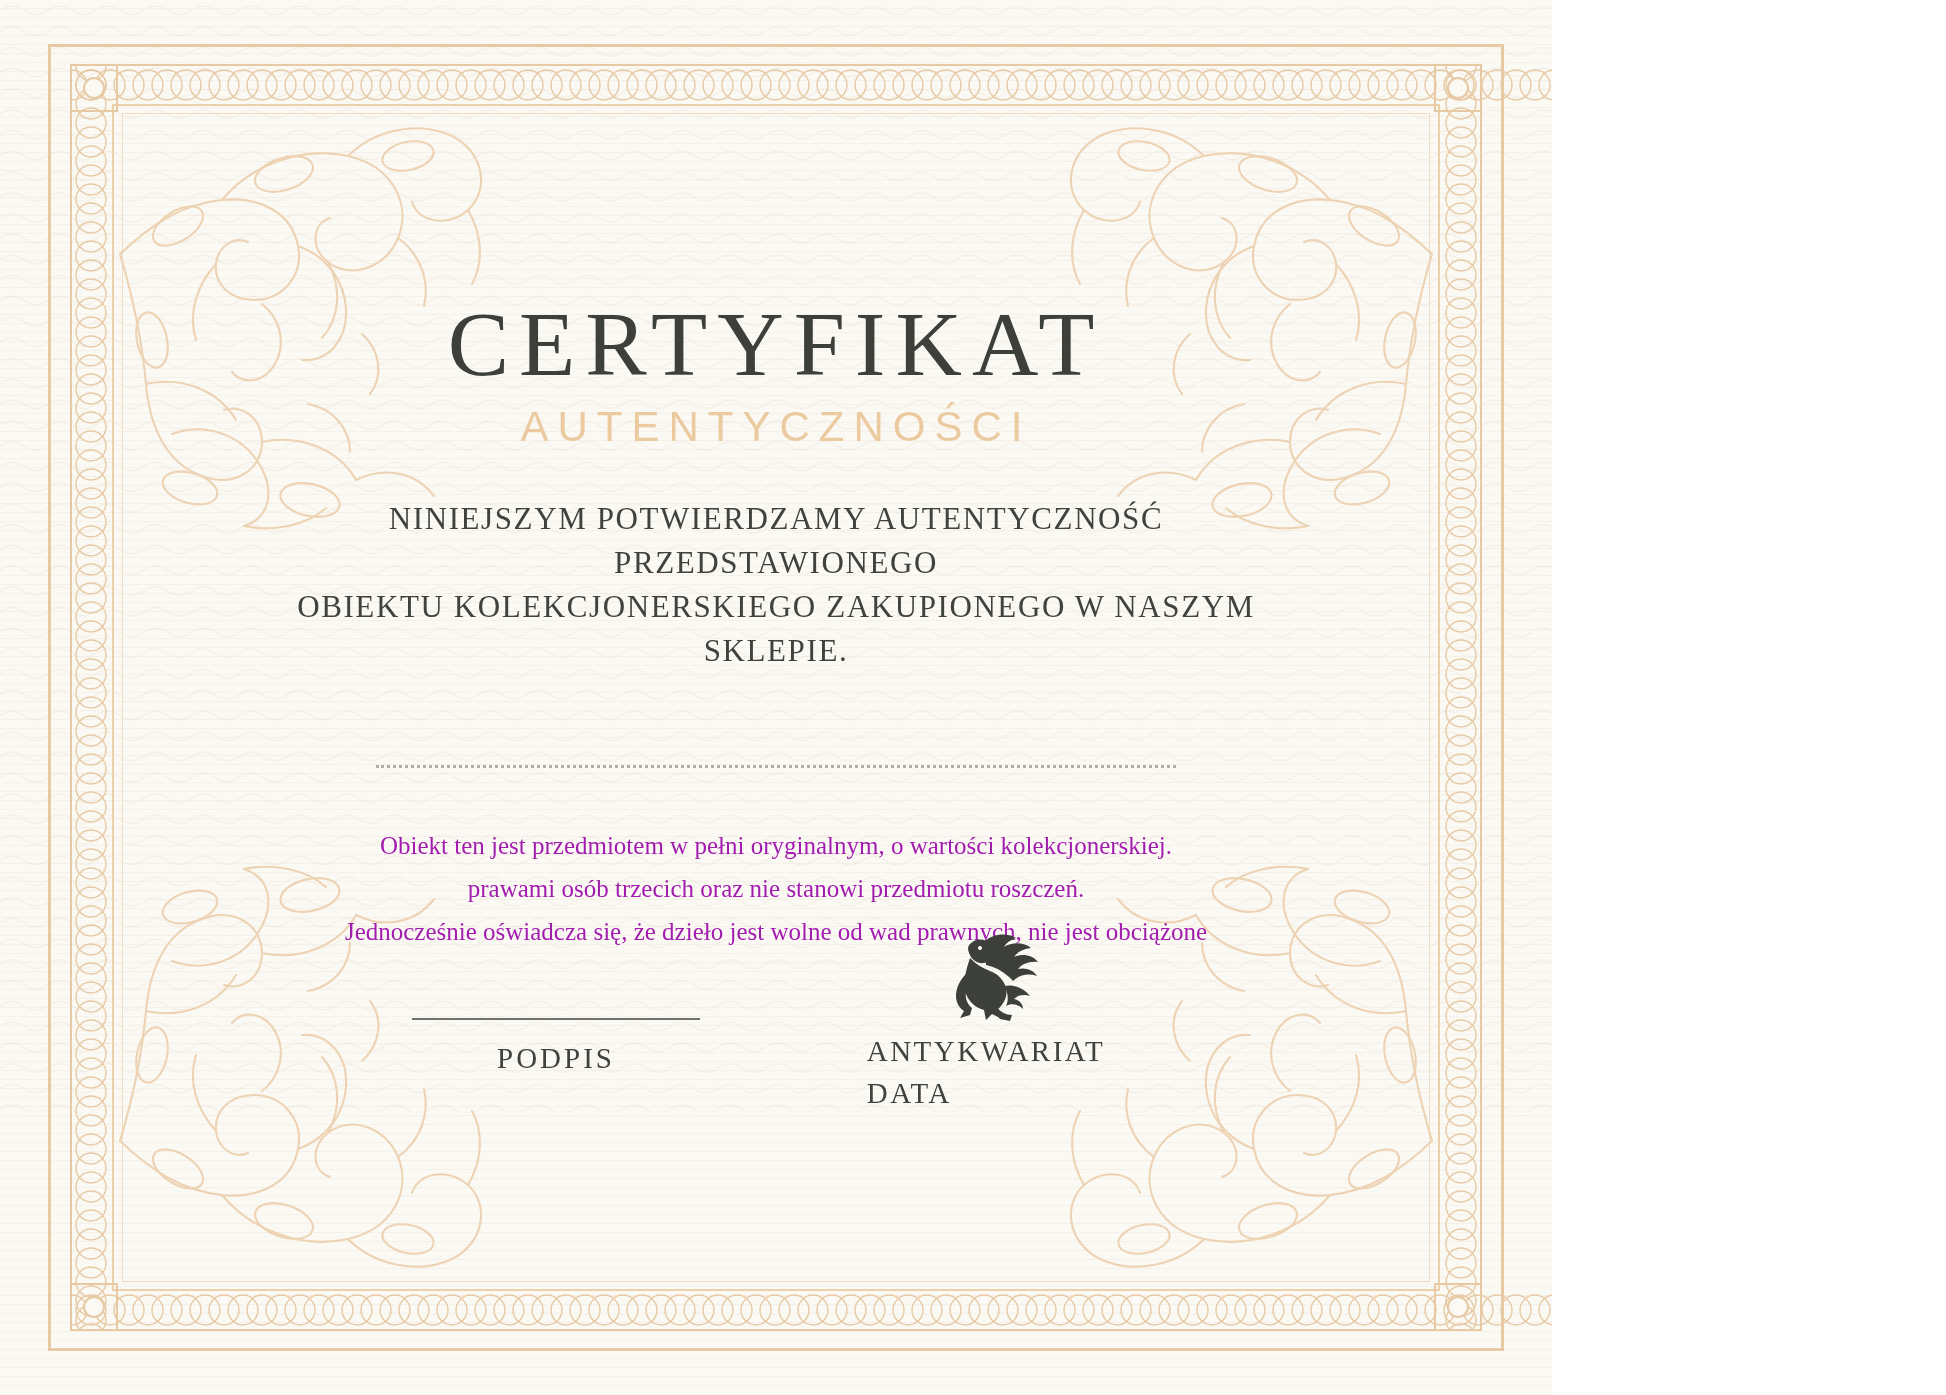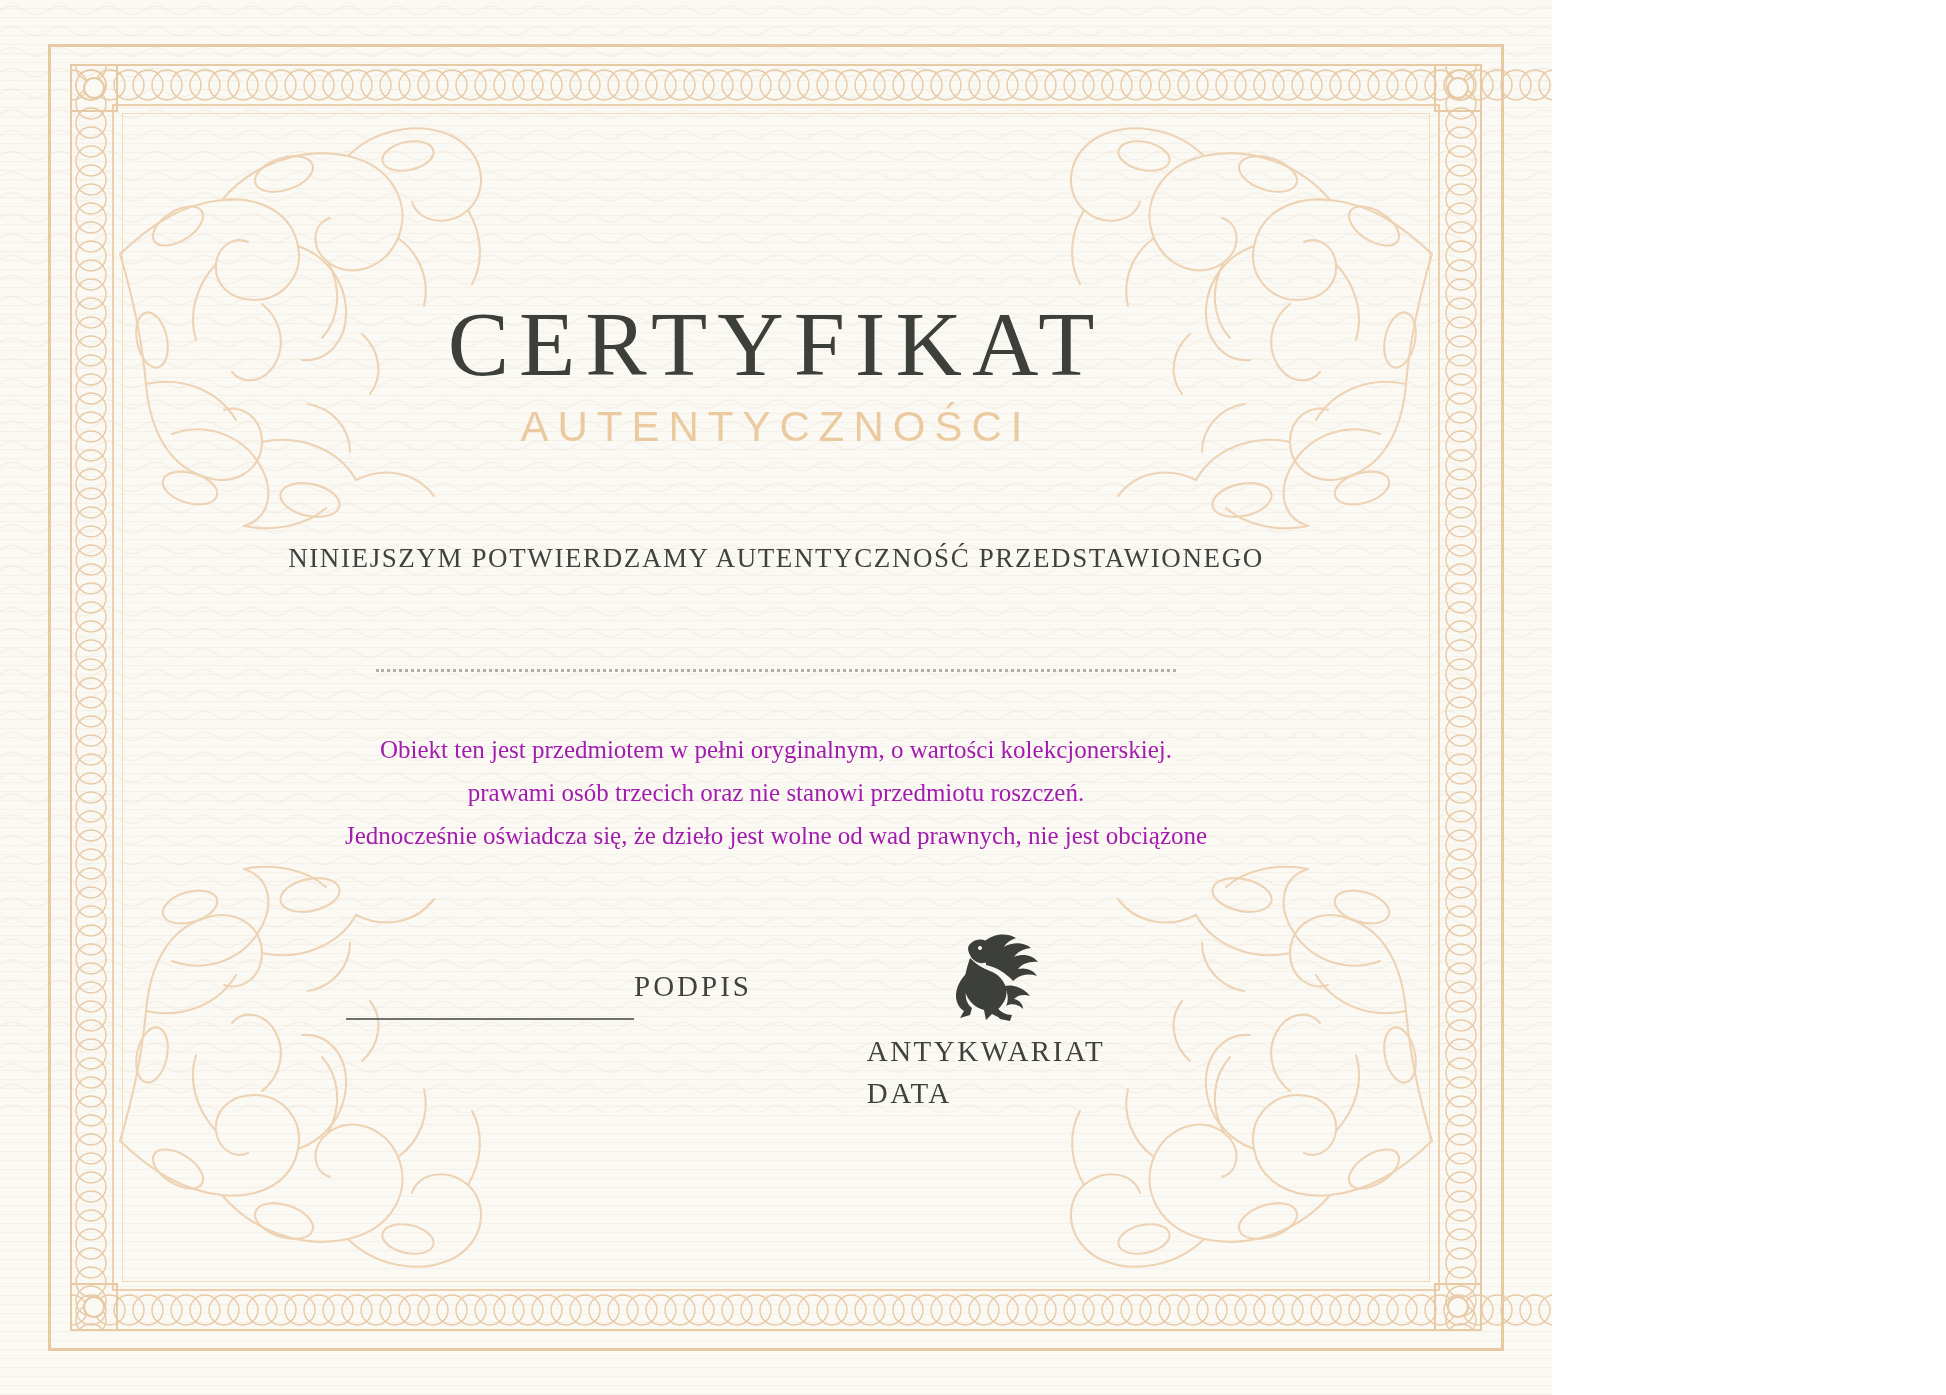--- a/index.html
+++ b/index.html
@@ -129,23 +129,23 @@
   .subtitle {
     margin-top: 13px;
     font-family: "Liberation Sans", sans-serif;
     font-size: 42px;
     letter-spacing: 9px;
     color: #eccaa0;
     font-weight: normal;
   }
 
   .statement {
-    margin-top: 88px;
-    font-family: "Liberation Serif", serif;
-    font-size: 27px;
+    margin-top: 46px;
+    font-family: "Liberation Serif", serif;
+    font-size: 31px;
     letter-spacing: 1.6px;
     color: #3f423d;
     line-height: 1.42;
     max-width: 1080px;
   }
 
   .dotted-rule {
     margin-top: 92px;
     width: 800px;
     border-top: 3px dotted #9a968e;
@@ -168,20 +168,21 @@
     left: 0;
     right: 0;
     top: 930px;
     display: flex;
     justify-content: center;
     align-items: flex-start;
   }
   .sign-col {
     width: 420px;
     display: flex;
+    flex-direction: column;
     align-items: center;
   }
   .sign-line {
     width: 288px;
     border-top: 2px solid #6f726c;
     margin-top: 88px;
   }
   .sign-label {
     margin-top: 22px;
     font-family: "Liberation Serif", serif;
@@ -381,20 +382,21 @@
     </g>
   </svg>
 
   <div class="content">
 
     <div class="title">CERTYFIKAT</div>
     <div class="subtitle">AUTENTYCZNOŚCI</div>
 
     <div class="statement">
       <div>NINIEJSZYM  POTWIERDZAMY AUTENTYCZNOŚĆ PRZEDSTAWIONEGO</div>
+      <div>OBIEKTU KOLEKCJONERSKIEGO ZAKUPIONEGO W NASZYM SKLEPIE.</div>
     </div>
 
     <div class="dotted-rule"></div>
 
     <div class="body-text">
       <div>Obiekt ten jest przedmiotem w pełni oryginalnym, o wartości kolekcjonerskiej.</div>
       <div>prawami osób trzecich oraz nie stanowi przedmiotu roszczeń.</div>
       <div>Jednocześnie oświadcza się, że dzieło jest wolne od wad prawnych, nie jest obciążone</div>
     </div>
 

